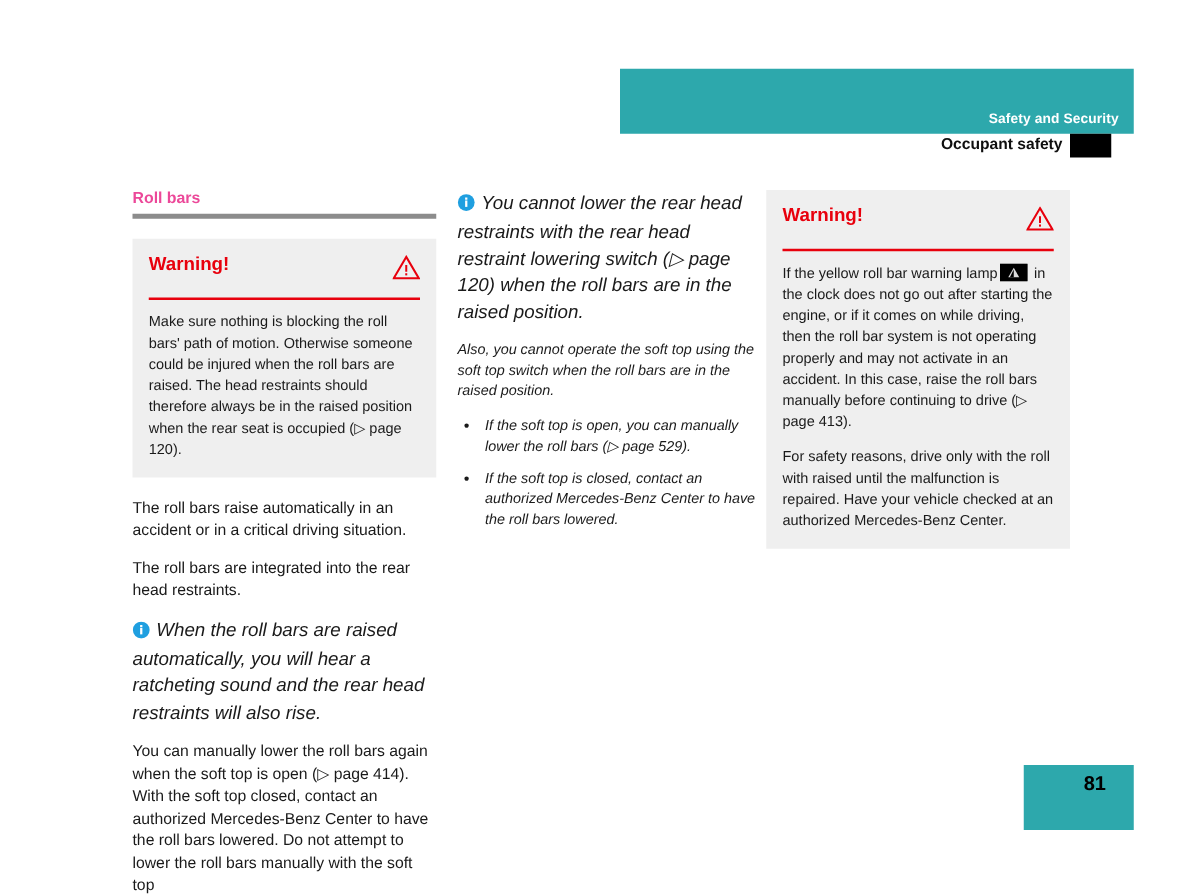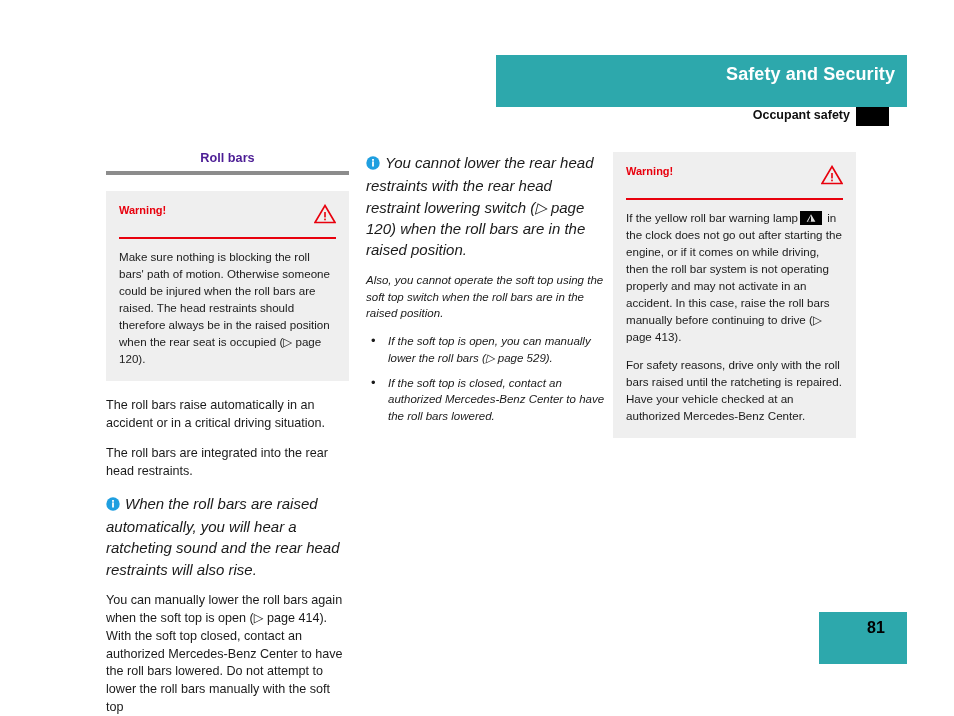--- a/index.html
+++ b/index.html
@@ -21,23 +21,23 @@
     position: absolute;
     left: 496px;
     top: 55px;
     width: 411px;
     height: 52px;
     background: #2da8ac;
   }
   .header-band-title {
     position: absolute;
     right: 12px;
-    bottom: 22px;
+    bottom: 6px;
     color: #ffffff;
-    font-size: 18px;
+    font-size: 11px;
     font-weight: bold;
     letter-spacing: .1px;
     white-space: nowrap;
   }
   .header-sub-row {
     position: absolute;
     left: 478px;
     top: 107px;
     width: 411px;
     height: 19px;
@@ -67,24 +67,23 @@
     width: 243px;
   }
   .col-left   { left: 106px; }
   .col-mid    { left: 366px; }
   .col-right  { left: 613px; }
 
   
   .section-heading {
     font-size: 12.7px;
     font-weight: bold;
-    color: #4c1d95;
+    color: #ec4899;
     margin: 0 0 5px 0;
     line-height: 1.1;
-    text-align: center;
   }
   .heading-rule {
     height: 4px;
     background: #8c8c8c;
     margin: 0 0 16px 0;
   }
 
   
   .warning-box {
     background: #efefef;
@@ -92,21 +91,21 @@
     margin-bottom: 16px;
   }
   .warning-head {
     display: flex;
     align-items: flex-start;
     justify-content: space-between;
     padding-bottom: 9px;
   }
   .warning-title {
     color: #e8000d;
-    font-size: 11px;
+    font-size: 15px;
     font-weight: bold;
     line-height: 1.1;
   }
   .warning-rule {
     height: 2px;
     background: #e8000d;
     margin-bottom: 9px;
   }
   .warning-body p {
     margin: 0 0 11px 0;
@@ -277,20 +276,20 @@
         </svg>
       </span>
     </div>
     <div class="warning-rule"></div>
     <div class="warning-body">
       <p><span>If the yellow roll bar warning lamp</span><span class="lamp-icon"><svg width="22" height="14" viewBox="0 0 22 14">
               <rect x="0" y="0" width="22" height="14" fill="#000000"></rect>
               <path d="M11 3.2 L15.4 10.8 L6.6 10.8 Z" fill="#dcdcdc"></path>
               <path d="M11 4.6 L11 10.8 L7.9 10.8 Z" fill="#000000"></path>
             </svg></span> <span>in the clock does not go out after starting the engine, or if it comes on while driving, then the roll bar system is not operating properly and may not activate in an accident. In this case, raise the roll bars manually before continuing to drive (▷ page 413).</span></p>
-      <p>For safety reasons, drive only with the roll bars raised until the ratcheting is repaired. Have your vehicle checked at an authorized Mercedes-Benz Center.</p>
+      <p>For safety reasons, drive only with the roll with raised until the malfunction is repaired. Have your vehicle checked at an authorized Mercedes-Benz Center.</p>
     </div>
   </div>
 </div>
 
 <div class="page-box">
   <span class="page-num">81</span>
 </div>
 
 </body></html>

